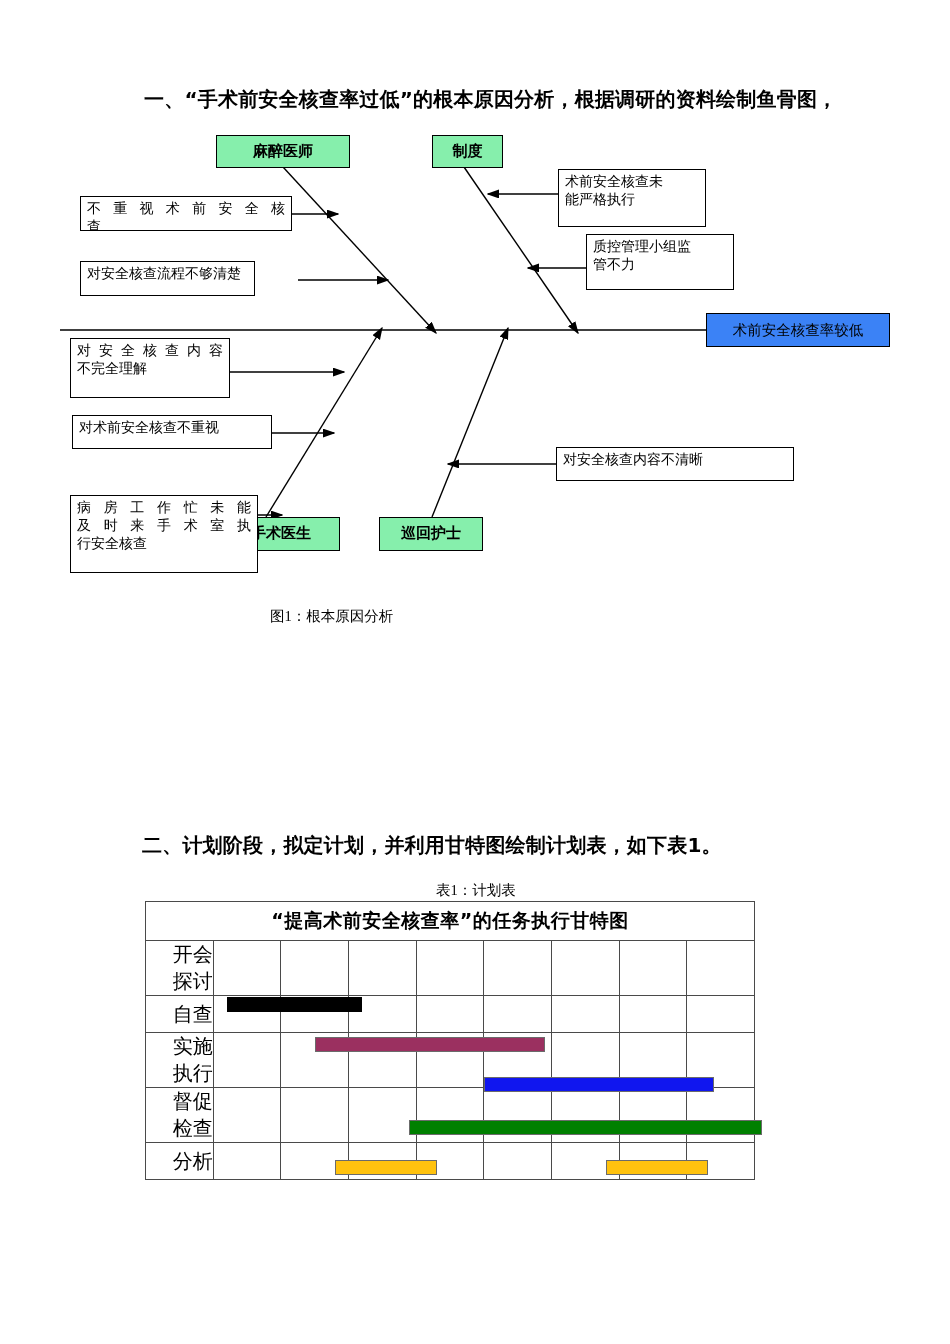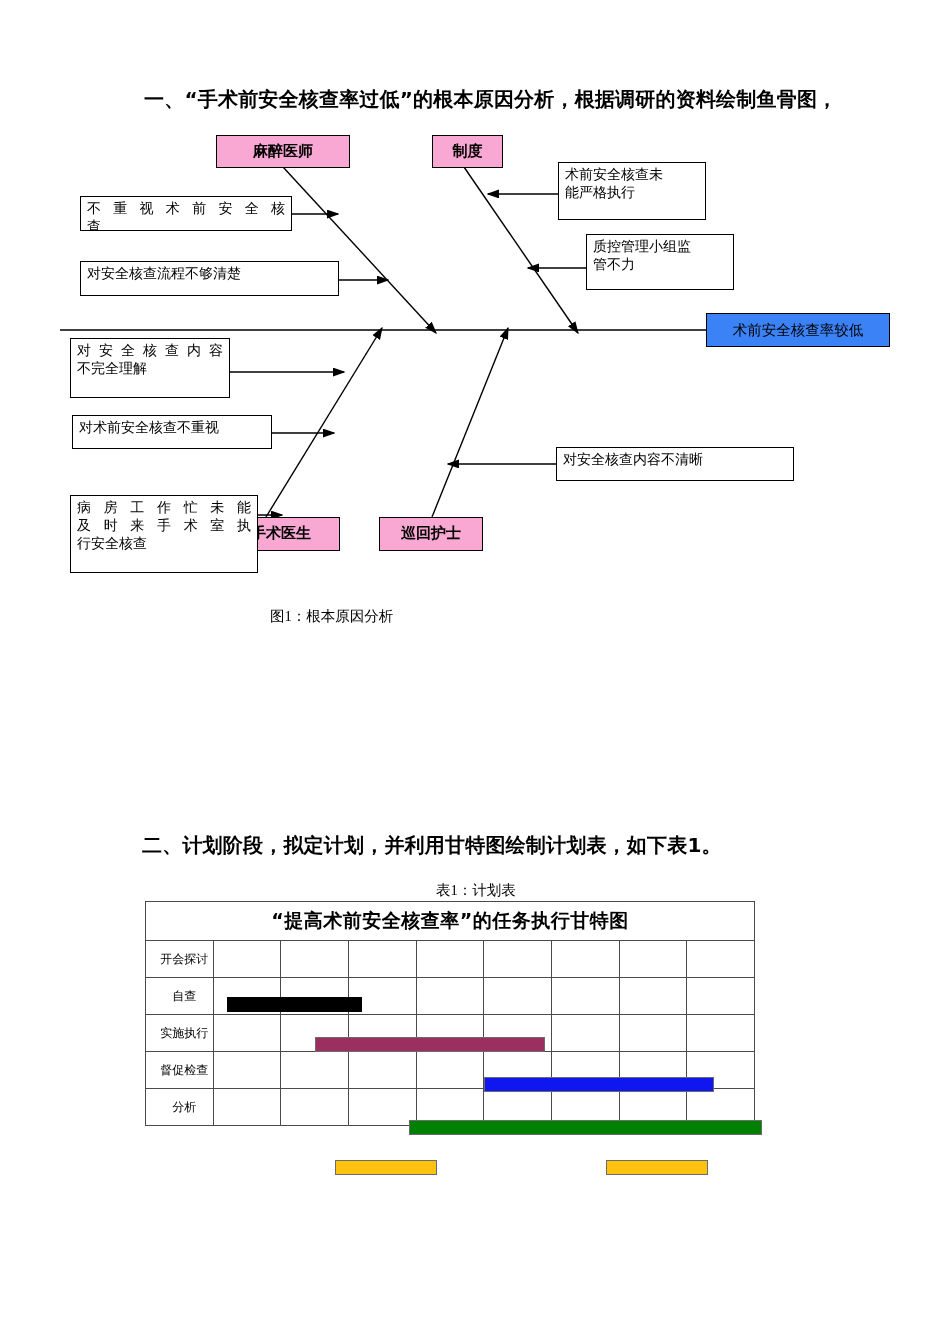--- a/index.html
+++ b/index.html
@@ -61,21 +61,21 @@
     box-sizing: border-box;
     border: 1.3px solid #000;
     background: #ffffff;
     font-size: 14px;
     line-height: 1.28;
     font-family: "Liberation Serif", "DejaVu Serif", serif;
     padding: 3px 6px;
     overflow: hidden;
   }
   .fb-box.cat {
-    background: #f9a8d4;
+    background: #86efac;
     font-family: "DejaVu Sans", "Liberation Sans", sans-serif;
     font-weight: bold;
     font-size: 15px;
     text-align: center;
     display: flex;
     align-items: center;
     justify-content: center;
     padding: 0;
   }
   .fb-box.effect {
@@ -120,23 +120,23 @@
     vertical-align: middle;
   }
   #gantt .title-cell {
     height: 38px;
     font-size: 19px;
     font-family: "DejaVu Sans", "Liberation Sans", sans-serif;
     font-weight: bold;
     letter-spacing: 0.5px;
   }
   #gantt .task-cell {
-    text-align: center;
+    text-align: right;
     padding-left: 10px;
-    font-size: 12px;
+    font-size: 20px;
   }
   #gantt .month-cell { font-size: 15px; letter-spacing: 1px; }
 
   #gantt-bars {
     position: absolute;
     left: 145px;
     top: 901px;
     width: 610px;
     height: 260px;
     pointer-events: none;
@@ -202,40 +202,40 @@
 
     <div class="fb-box effect" style="left:706px; top:203px; width:184px; height:34px;">
       <span>术前安全核查率较低</span>
     </div>
 
     <div class="fb-box justified" style="left:80px; top:86px; width:212px; height:35px;">
       <span class="ln">不重视术前安全核</span>
       <span class="ln" style="text-align-last:left;">查</span>
     </div>
 
-    <div class="fb-box" style="left:80px; top:151px; width:259px; height:35px;">
+    <div class="fb-box" style="left:80px; top:151px; width:175px; height:35px;">
       <span class="ln">对安全核查流程不够清楚</span>
     </div>
 
     <div class="fb-box justified" style="left:70px; top:228px; width:160px; height:60px;">
       <span class="ln">对安全核查内容</span>
       <span class="ln" style="text-align-last:left;">不完全理解</span>
     </div>
 
     <div class="fb-box" style="left:72px; top:305px; width:200px; height:34px;">
       <span class="ln">对术前安全核查不重视</span>
     </div>
 
     <div class="fb-box justified" style="left:70px; top:385px; width:188px; height:78px;">
       <span class="ln">病房工作忙未能</span>
       <span class="ln">及时来手术室执</span>
       <span class="ln" style="text-align-last:left;">行安全核查</span>
     </div>
 
-    <div class="fb-box" style="left:558px; top:52px; width:148px; height:58px;">
+    <div class="fb-box" style="left:558px; top:59px; width:148px; height:58px;">
       <span class="ln">术前安全核查未</span>
       <span class="ln">能严格执行</span>
     </div>
 
     <div class="fb-box" style="left:586px; top:124px; width:148px; height:56px;">
       <span class="ln">质控管理小组监</span>
       <span class="ln">管不力</span>
     </div>
 
     <div class="fb-box" style="left:556px; top:337px; width:238px; height:34px;">

